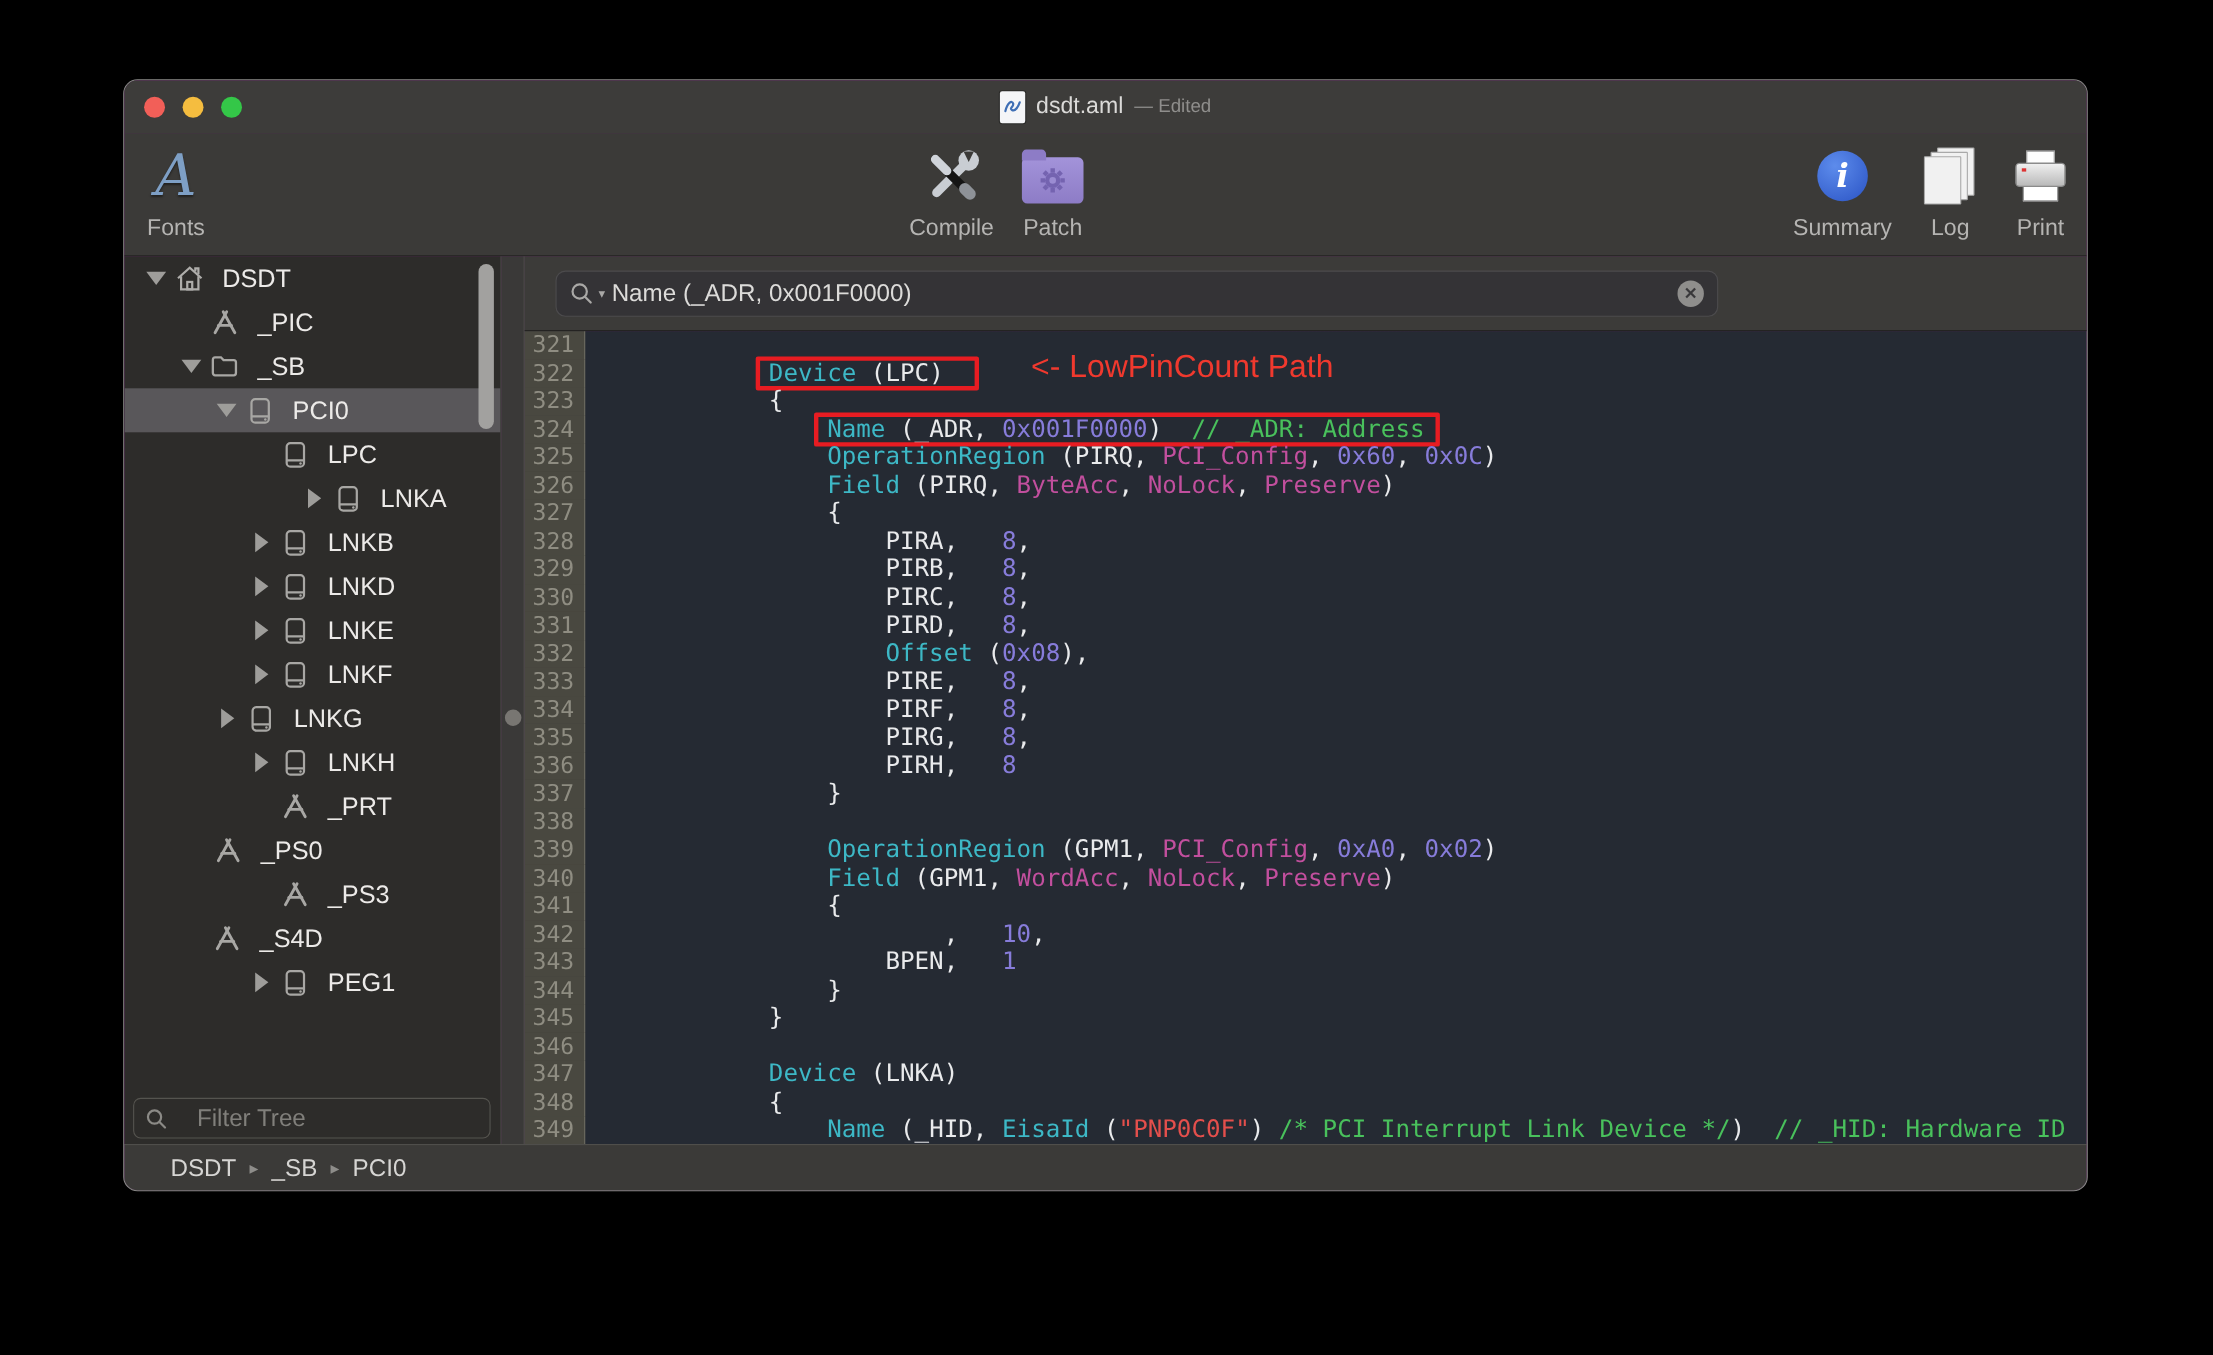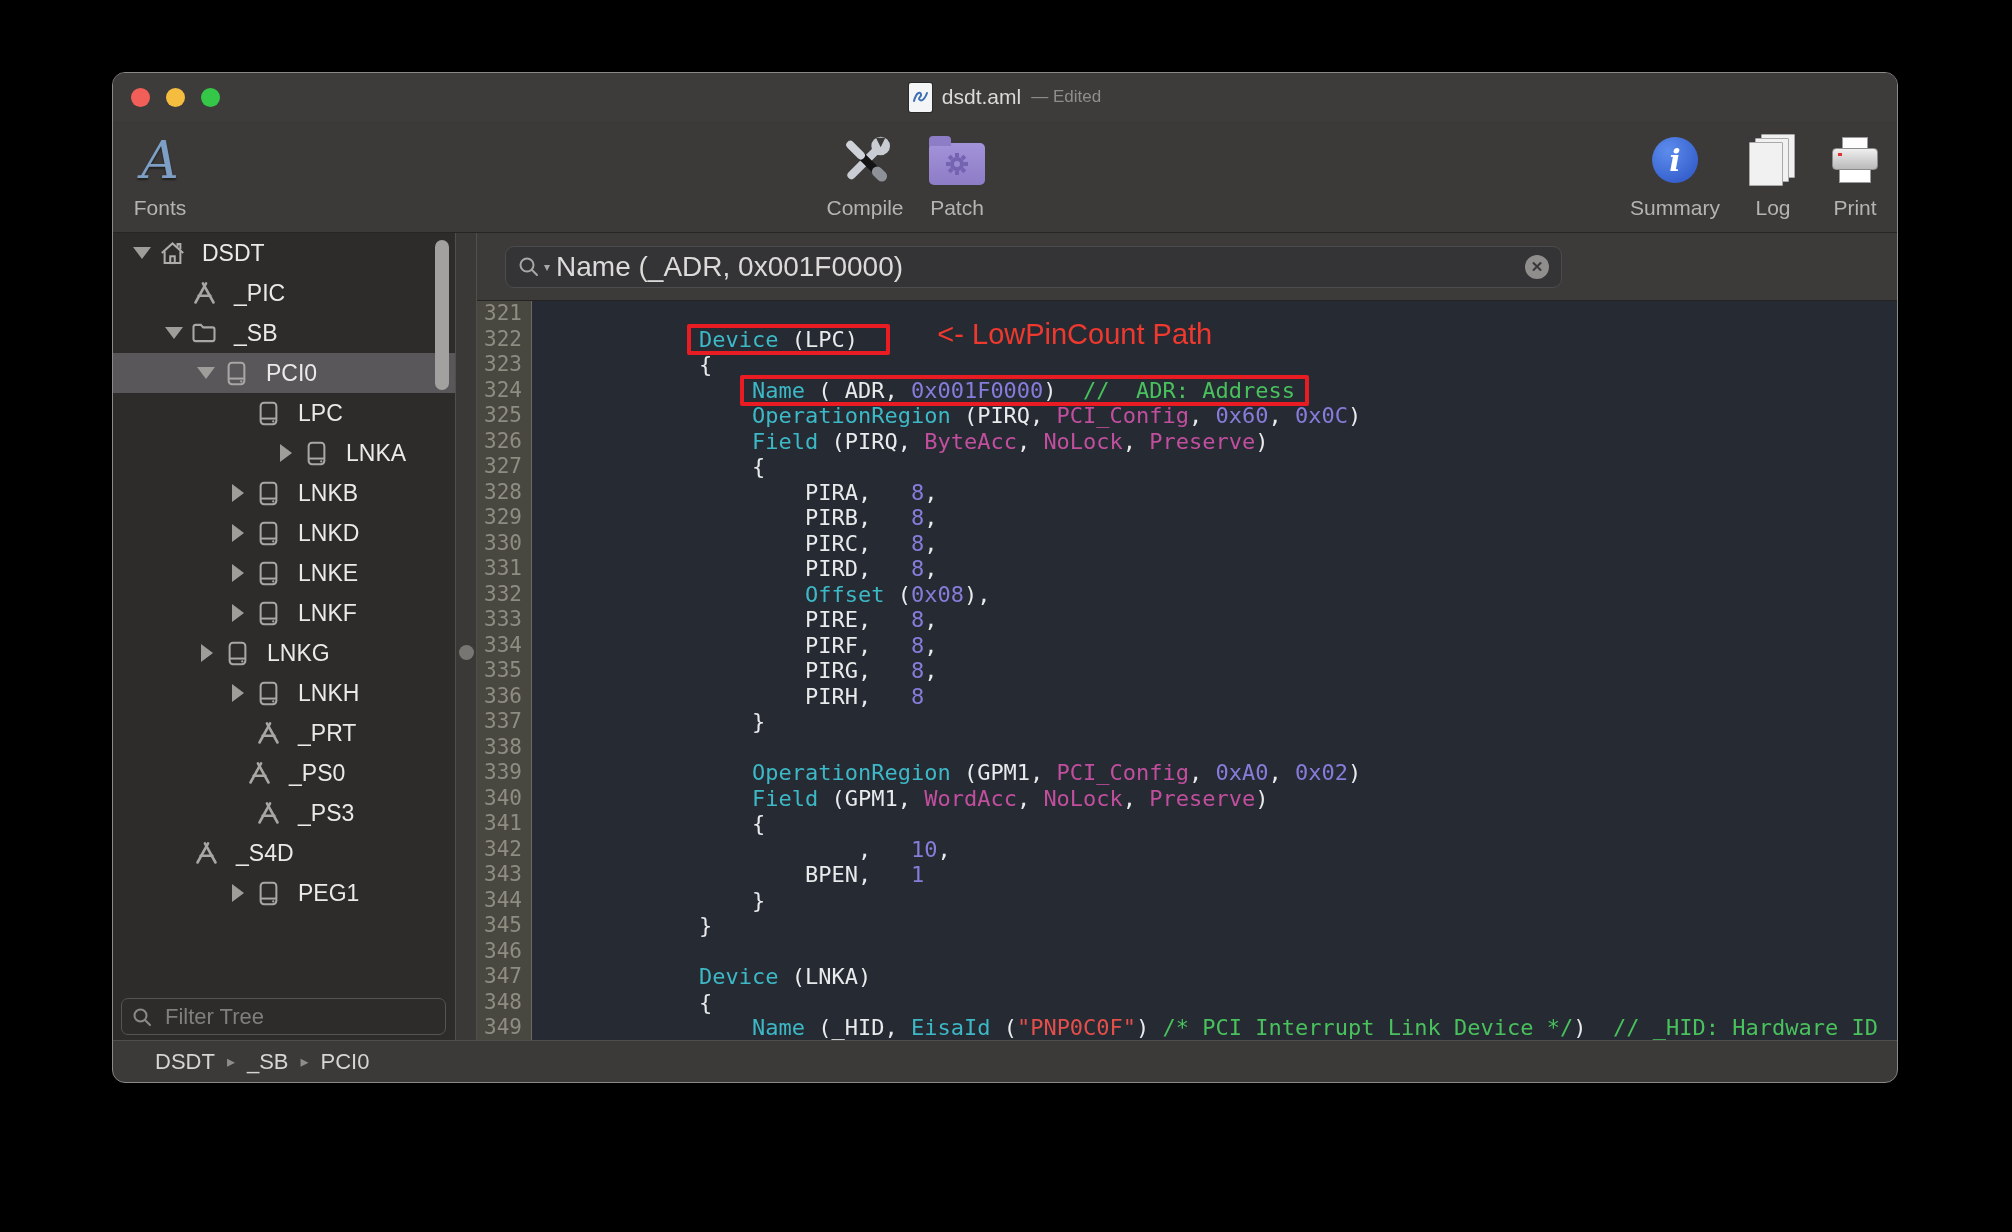--- a/index.html
+++ b/index.html
@@ -47,32 +47,32 @@
   .sidebar{width:343px;flex:0 0 343px;background:#2d2c2a;position:relative;border-right:1px solid #504f4c;}
   .tree{position:absolute;left:0;top:0;right:0;bottom:47px;overflow:hidden;}
   .trow{height:40px;display:flex;align-items:center;position:relative;}
   .trow.selected{background:#59575a;}
   .disc{width:24px;height:24px;flex:0 0 24px;display:flex;align-items:center;justify-content:center;}
   .tri-down{width:0;height:0;border-left:9px solid transparent;border-right:9px solid transparent;border-top:12px solid #9e9d9a;}
   .tri-right{width:0;height:0;border-top:9px solid transparent;border-bottom:9px solid transparent;border-left:12px solid #9e9d9a;}
   .ticon{width:36px;flex:0 0 36px;display:flex;align-items:center;justify-content:center;}
   .tlabel{margin-left:12px;font-size:23px;color:#eceae8;white-space:nowrap;}
   .side-scrollbar{position:absolute;right:6px;top:7px;width:14px;height:150px;border-radius:7px;background:#a2a19f;}
-  .filterfield{position:absolute;left:8px;right:9px;bottom:5px;height:37px;border:1.5px solid #55544f;border-radius:7px;display:flex;align-items:center;padding:0 10px;gap:13px;background:#2d2c2a;}
+  .filterfield{position:absolute;left:8px;right:9px;bottom:5px;height:37px;border:1.5px solid #55544f;border-radius:7px;display:flex;align-items:center;padding:0 10px;gap:27px;background:#2d2c2a;}
   .filterfield .ph{font-size:22px;color:#807f7b;}
 
   
   .splitter{width:21px;flex:0 0 21px;background:#3a3938;border-right:1px solid #504f4c;position:relative;}
   .splitter .dot{position:absolute;left:3px;top:412px;width:15px;height:15px;border-radius:50%;background:#787672;}
 
   
   .editorcol{flex:1 1 auto;display:flex;flex-direction:column;min-width:0;}
   .findbar{height:68px;flex:0 0 68px;background:#3c3b39;border-bottom:1px solid #242322;position:relative;}
   .findfield{position:absolute;left:28px;top:13px;width:1057px;height:42px;background:#343336;border:1.5px solid #4c4b4d;border-radius:9px;display:flex;align-items:center;padding:0 12px;gap:6px;}
-  .findtext{font-size:28px;color:#dcdbd9;flex:1 1 auto;white-space:nowrap;overflow:hidden;}
+  .findtext{font-size:22px;color:#dcdbd9;flex:1 1 auto;white-space:nowrap;overflow:hidden;}
   .clearbtn{width:24px;height:24px;border-radius:50%;background:#8f8e8c;color:#39383a;display:flex;align-items:center;justify-content:center;font-size:15px;font-weight:bold;flex:0 0 24px;}
 
   
   .codewrap{flex:1 1 auto;min-height:0;background:linear-gradient(to right,#494840 0 54px,#6b6a60 54px 55px,#252a33 55px);overflow:hidden;}
   .crow{display:flex;height:25.5px;}
   .gut{width:55px;flex:0 0 55px;background:#494840;border-right:1px solid #6b6a60;color:#8f8d82;
     font-family:"DejaVu Sans Mono",monospace;font-size:21px;line-height:25.5px;text-align:right;padding-right:9px;}
   .cline{flex:1;position:relative;margin:0;padding:0 0 0 61px;font-family:"DejaVu Sans Mono",monospace;
     font-size:22px;line-height:25.5px;white-space:pre;color:#e9eaec;overflow:visible;}
   .tk-k{color:#3db8c6;}
@@ -347,21 +347,21 @@
             <span class="disc"></span>
             <span class="ticon">
               <svg width="27" height="27" viewBox="0 0 24 24" fill="none" stroke="#a8a7a4" stroke-width="2.3" stroke-linecap="round">
                 <path d="M4 20 L13.4 3"></path>
                 <path d="M10.6 3 L20 20"></path>
                 <path d="M6.8 14 H17.2"></path>
               </svg>
             </span>
             <span class="tlabel">_PRT</span>
           </div>
-          <div class="trow" style="padding-left: 104px;">
+          <div class="trow" style="padding-left: 52px;">
             <span class="disc"></span>
             <span class="ticon">
               <svg width="27" height="27" viewBox="0 0 24 24" fill="none" stroke="#a8a7a4" stroke-width="2.3" stroke-linecap="round">
                 <path d="M4 20 L13.4 3"></path>
                 <path d="M10.6 3 L20 20"></path>
                 <path d="M6.8 14 H17.2"></path>
               </svg>
             </span>
             <span class="tlabel">_PS0</span>
           </div>

